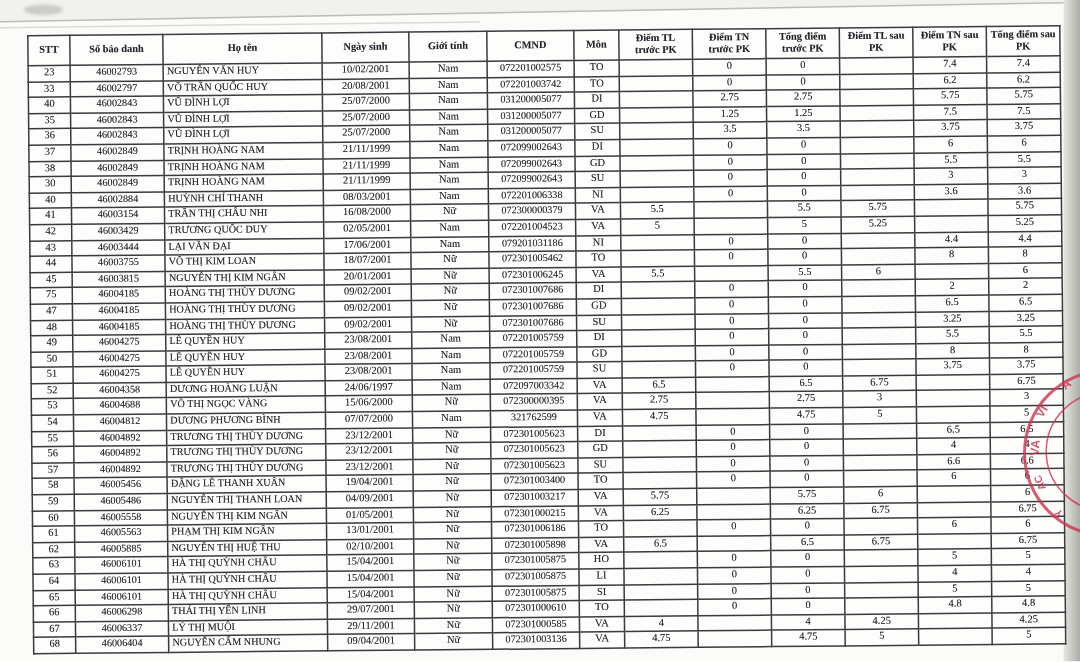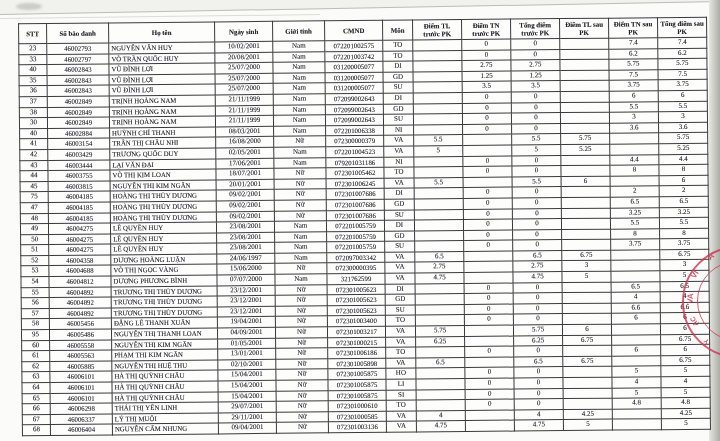--- a/index.html
+++ b/index.html
@@ -504,21 +504,21 @@
         <td class="c5">072301003400</td>
         <td class="c6">TO</td>
         <td class="c7"></td>
         <td class="c8">0</td>
         <td class="c9">0</td>
         <td class="c10"></td>
         <td class="c11">6</td>
         <td class="c12">6</td>
       </tr>
       <tr>
-        <td class="c0">95</td>
+        <td class="c0">59</td>
         <td class="c1">46005486</td>
         <td class="c2">NGUYỄN THỊ THANH LOAN</td>
         <td class="c3">04/09/2001</td>
         <td class="c4">Nữ</td>
         <td class="c5">072301003217</td>
         <td class="c6">VA</td>
         <td class="c7">5.75</td>
         <td class="c8"></td>
         <td class="c9">5.75</td>
         <td class="c10">6</td>

